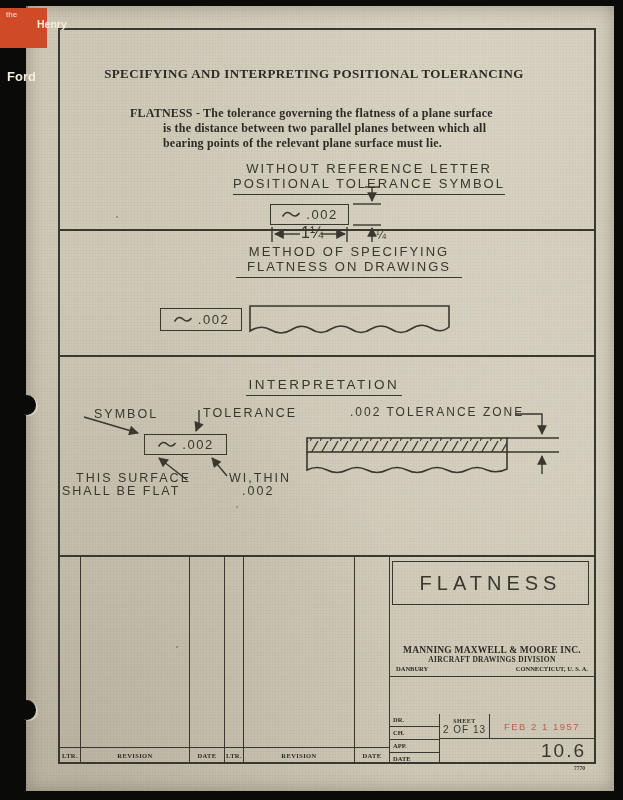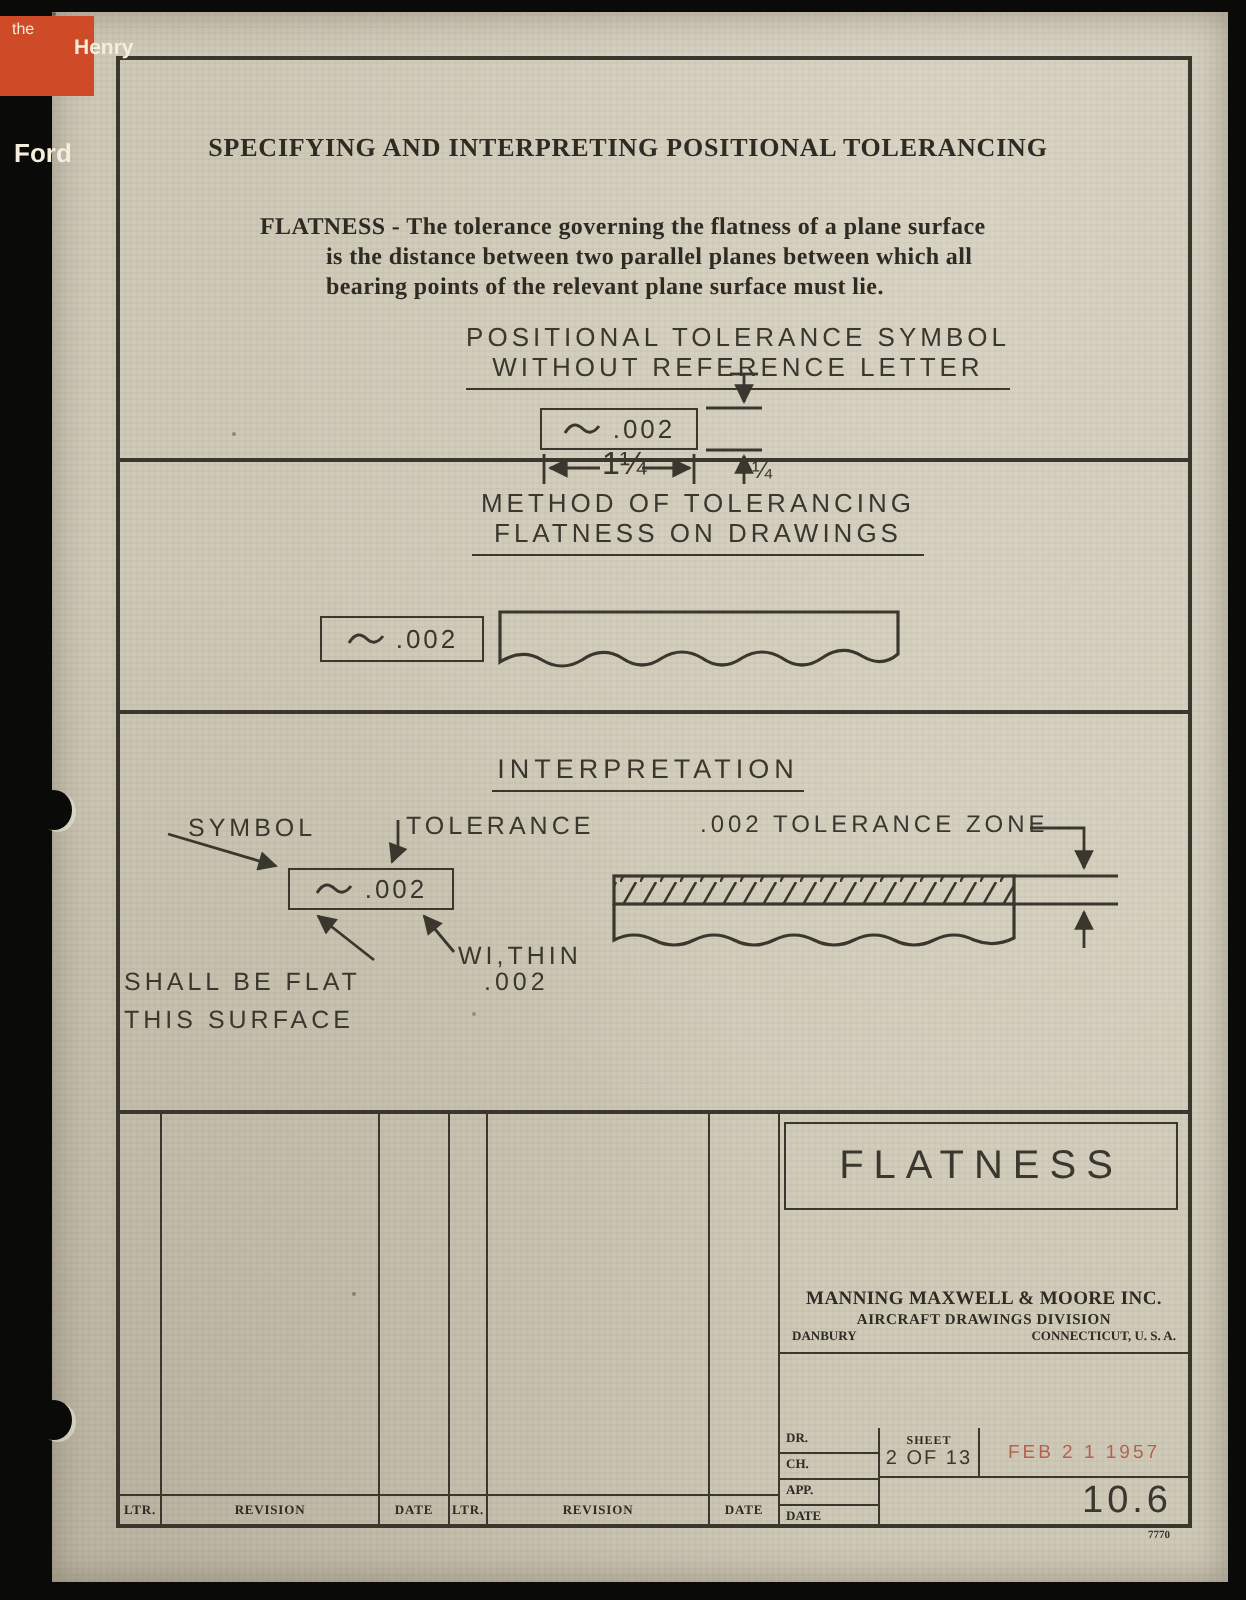--- a/index.html
+++ b/index.html
@@ -111,22 +111,22 @@
   <div class="border-box">
 
     <section class="sec sec1">
       <div class="typ doc-title">SPECIFYING AND INTERPRETING POSITIONAL TOLERANCING</div>
       <div class="typ para">
         <div>FLATNESS - The tolerance governing the flatness of a plane surface</div>
         <div class="ind">is the distance between two parallel planes between which all</div>
         <div class="ind">bearing points of the relevant plane surface must lie.</div>
       </div>
       <div class="hand hh hh1">
+        <div>WITHOUT REFERENCE LETTER</div>
         <div>POSITIONAL TOLERANCE SYMBOL</div>
-        <div>WITHOUT REFERENCE LETTER</div>
       </div>
 
       <svg class="overlay" width="538" height="227">
         <defs>
           <marker id="arr" viewBox="0 0 10 10" refX="9" refY="5" markerWidth="9" markerHeight="7" orient="auto-start-reverse">
             <path d="M0 0 L10 5 L0 10 z" fill="#3a372e"></path>
           </marker>
         </defs>
         <g stroke="#3a372e" stroke-width="1.4" fill="none">
           <path d="M212 197 V212"></path>
@@ -146,21 +146,21 @@
           <path d="M1.5 6.5 C4.5 1.5 7.5 1.5 10.5 4.5 C13 7 16 6.5 18.5 3" stroke="#3a372e" stroke-width="1.5" fill="none"></path>
         </svg>
         <span>.002</span>
       </div>
       <span class="hand dim" style="left:241px;top:194px;font-size:16px;">1¼</span>
       <span class="hand dim" style="left:316px;top:198px;">¼</span>
     </section>
 
     <section class="sec sec2">
       <div class="hand hh hh2">
-        <div>METHOD OF TOLERANCING</div>
+        <div>METHOD OF SPECIFYING</div>
         <div>FLATNESS ON DRAWINGS</div>
       </div>
       <svg class="overlay" width="538" height="141">
         <path d="M190 75 L389 75 L389 96
                  Q381 103 371 97 Q361 91 351 98 Q341 105 331 98 Q321 92 311 98
                  Q301 105 291 98 Q281 92 271 98 Q261 105 251 98 Q241 92 231 99
                  Q221 105 211 99 Q201 93 190 100 Z" stroke="#3a372e" stroke-width="1.6" fill="none"></path>
       </svg>
       <div class="fcf fcf2">
         <svg width="20" height="9" viewBox="0 0 20 9">
@@ -199,21 +199,21 @@
       <span class="hand lbl" style="left:34px;top:51px;">SYMBOL</span>
       <span class="hand lbl" style="left:143px;top:50px;">TOLERANCE</span>
 
       <div class="fcf fcf3">
         <svg width="20" height="9" viewBox="0 0 20 9">
           <path d="M1.5 6.5 C4.5 1.5 7.5 1.5 10.5 4.5 C13 7 16 6.5 18.5 3" stroke="#3a372e" stroke-width="1.5" fill="none"></path>
         </svg>
         <span>.002</span>
       </div>
 
-      <span class="hand lbl" style="left:2px;top:115px;margin-top:32px;">THIS SURFACE</span>
+      <span class="hand lbl" style="left:16px;top:115px;">THIS SURFACE</span>
       <span class="hand lbl" style="left:2px;top:128px;">SHALL BE FLAT</span>
       <span class="hand lbl" style="left:169px;top:115px;">WI,THIN</span>
       <span class="hand lbl" style="left:182px;top:128px;">.002</span>
       <span class="hand lbl" style="left:290px;top:49px;font-size:12px;text-align:center;">.002 TOLERANCE ZONE</span>
     </section>
 
     <section class="sec sec4">
       <div class="rev-col w-ltr">
         <div class="typ rev-head">LTR.</div>
       </div>

